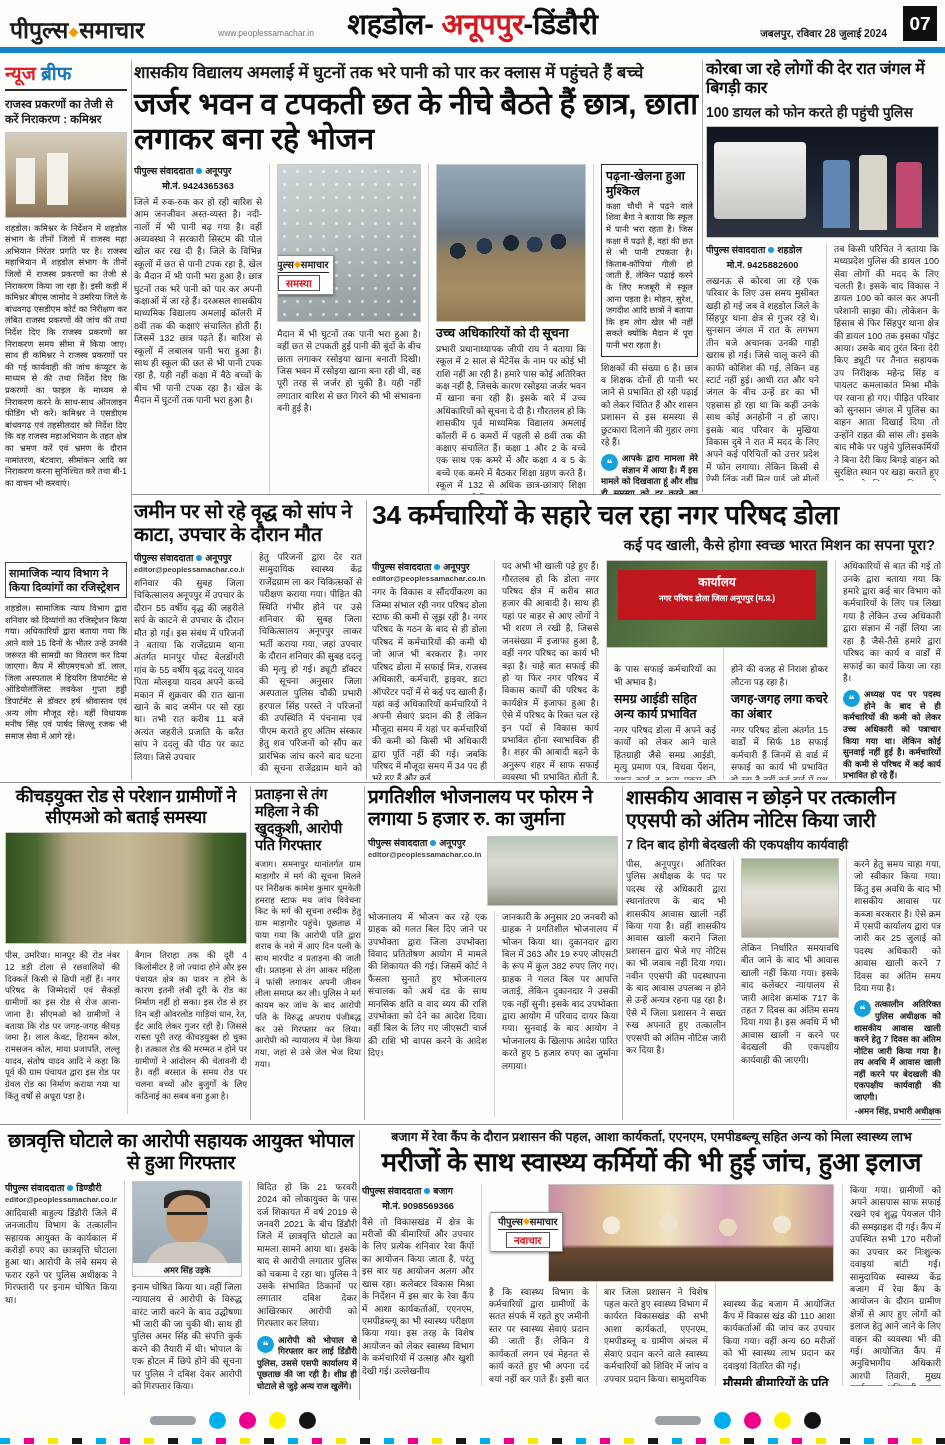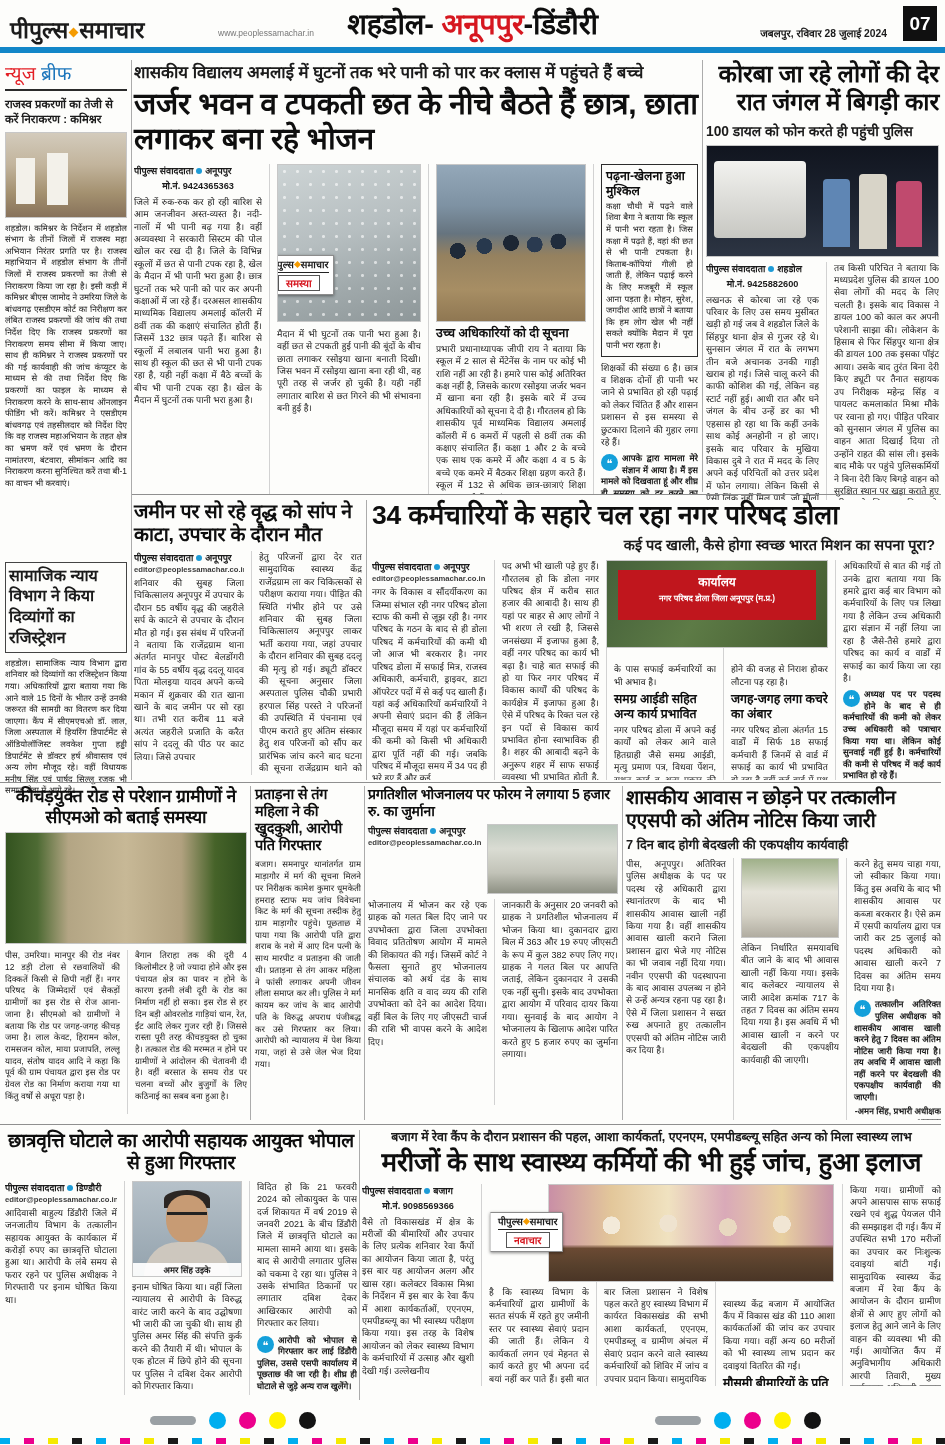--- a/index.html
+++ b/index.html
@@ -37,24 +37,24 @@
   .dateline { position:absolute; right:58px; top:26px; font-size:10.3px; font-weight:700; }
   .pagebox { position:absolute; right:8px; top:6px; width:34px; height:35px; background:#101010; color:#fff; display:flex; align-items:center; justify-content:center; font-size:19px; font-weight:800; }
   .bluebar { position:absolute; left:0; top:47px; width:945px; height:6px; background:#1286c8; }
   
   .badge { background:#fff; border:1px solid #8c8c8c; box-shadow:0 1px 3px rgba(0,0,0,.45); padding:2px 4px 3px; text-align:center; position:absolute; z-index:6; }
   .badge .b1 { font-size:9.8px; font-weight:800; border-bottom:1.5px solid #222; padding-bottom:1px; white-space:nowrap; }
   .badge .b1 .dia { width:5px; height:5px; margin:0 1px 1px; }
   .badge .b2 { display:inline-block; border:1px solid #555; color:#d6171f; font-size:10.3px; font-weight:800; padding:0 7px; margin-top:2px; }
   
   .rail { position:absolute; left:5px; top:60px; width:122px; }
-  .rail-h { font-size:19px; font-weight:400; border-bottom:2px solid #2b2b2b; padding-bottom:3px; }
+  .rail-h { font-size:19px; font-weight:700; border-bottom:2px solid #2b2b2b; padding-bottom:3px; }
   .rail-h .red { color:#e31e24; } .rail-h .blue { color:#1b75bb; }
   .b-head { font-size:11.4px; font-weight:800; line-height:1.3; margin-top:6px; }
-  .b-box { border:1px solid #444; padding:3px 3px; font-size:16px; font-weight:800; line-height:1.3; margin-top:9px; }
+  .b-box { border:1px solid #444; padding:3px 3px; font-size:11px; font-weight:800; line-height:1.3; margin-top:9px; }
   .rail .body { font-size:8.4px; margin-top:5px; }
   
   .ph-office { background:linear-gradient(180deg,#d3cbbc 0%,#c2b49c 38%,#a3906f 72%,#87725a 100%); }
   .ph-office i { position:absolute; display:block; background:#f3f1ea; }
   .ph-water { background-image:radial-gradient(rgba(255,255,255,.6) 1.2px,transparent 1.8px),linear-gradient(163deg,#cdd4d5 0%,#b6bec0 45%,#a0a9ab 72%,#8e9799 100%); background-size:13px 13px,cover; }
   .ph-kids { background-image:
       radial-gradient(circle 8px at 14% 55%, #1f2a38 97%, transparent),
       radial-gradient(circle 8px at 32% 52%, #27384d 97%, transparent),
       radial-gradient(circle 8px at 50% 50%, #1c2633 97%, transparent),
       radial-gradient(circle 8px at 66% 51%, #2a3a50 97%, transparent),
@@ -82,40 +82,40 @@
       radial-gradient(circle 9px at 42% 40%, #efe3cf 97%, transparent),
       radial-gradient(circle 9px at 63% 44%, #e8d8c0 97%, transparent),
       radial-gradient(circle 9px at 82% 41%, #f1e6d4 97%, transparent),
       linear-gradient(90deg,#c98fa6 0%,#e3c79a 22%,#f0e2c0 42%,#d9a9b8 62%,#e8d0a0 82%,#c793a8 100%); }
   
   .lead { position:absolute; left:134px; top:60px; width:564px; }
   .lead-kicker { font-size:16.8px; font-weight:800; }
   .lead-head { font-size:30px; margin-top:3px; }
   .lead .cols { margin-top:7px; height:330px; }
   .car { position:absolute; left:706px; top:60px; width:233px; }
-  .car-head { font-size:24px;text-align:right; }
+  .car-head { font-size:16px; }
   .car-sub { font-size:13.8px; font-weight:800; margin-top:4px; }
   .car .cols { margin-top:5px; height:238px; }
   .snake { position:absolute; left:134px; top:500px; width:228px; }
   .snake-head { font-size:19.5px; }
   .snake .cols { margin-top:5px; height:224px; }
   .dola { position:absolute; left:372px; top:500px; width:569px; }
   .dola-head { font-size:26.5px; white-space:nowrap; }
   .dola-sub { font-size:14.5px; font-weight:800; text-align:right; padding-right:6px; margin-top:3px; }
   .dola .cols { margin-top:6px; height:220px; position:relative; }
   .dola .pad { padding-top:103px; }
   .road { position:absolute; left:5px; top:786px; width:242px; }
   .road-head { font-size:17.5px; text-align:center; }
   .road .cols { margin-top:6px; height:164px; }
   .road .body, .suicide .body { font-size:8.5px; }
   .suicide { position:absolute; left:255px; top:786px; width:106px; }
   .suicide-head { font-size:14.5px; }
   .suicide .body { margin-top:5px; height:272px; overflow:hidden; }
   .forum { position:absolute; left:368px; top:786px; width:250px; }
-  .forum-head { font-size:14px; }
+  .forum-head { font-size:19px; }
   .forum-row { display:flex; gap:7px; margin-top:5px; align-items:flex-start; }
   .forum .cols { margin-top:5px; height:206px; }
   .notice { position:absolute; left:626px; top:786px; width:315px; }
   .notice-head { font-size:19.5px; }
   .notice-sub { font-size:12.8px; font-weight:800; margin-top:3px; }
   .notice .cols { margin-top:5px; height:262px; }
   .schol { position:absolute; left:5px; top:1130px; width:352px; }
   .schol-head { font-size:19px; text-align:center; }
   .schol .cols { margin-top:6px; height:214px; }
   .camp { position:absolute; left:362px; top:1128px; width:579px; }

